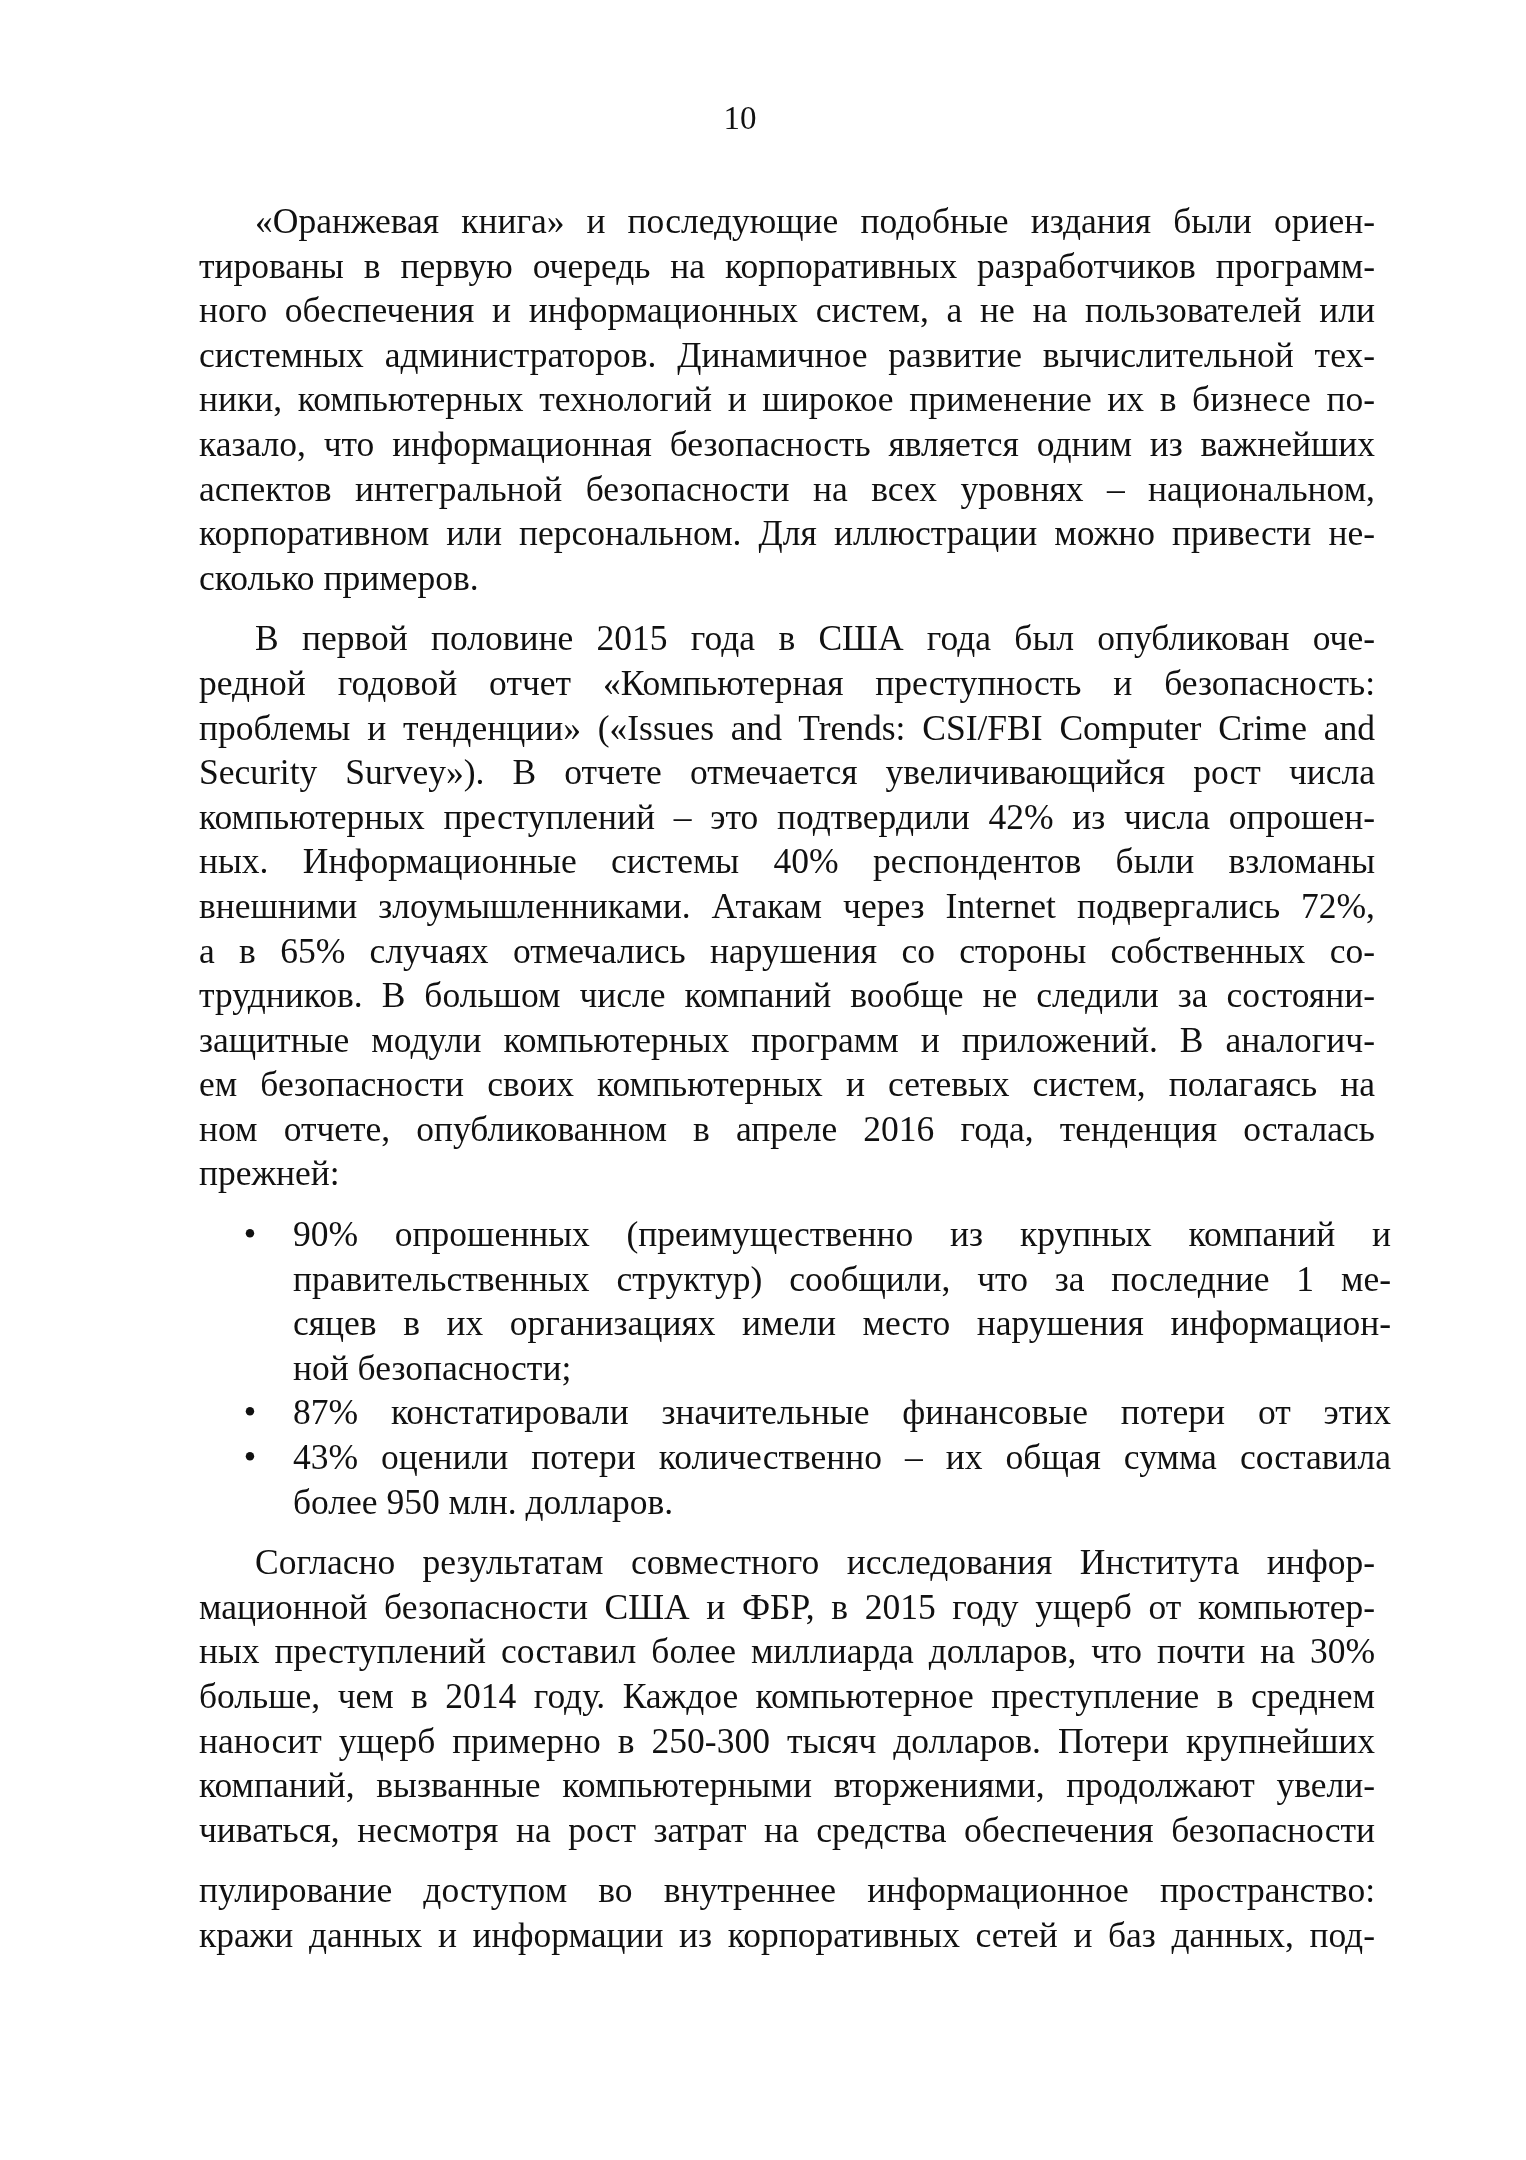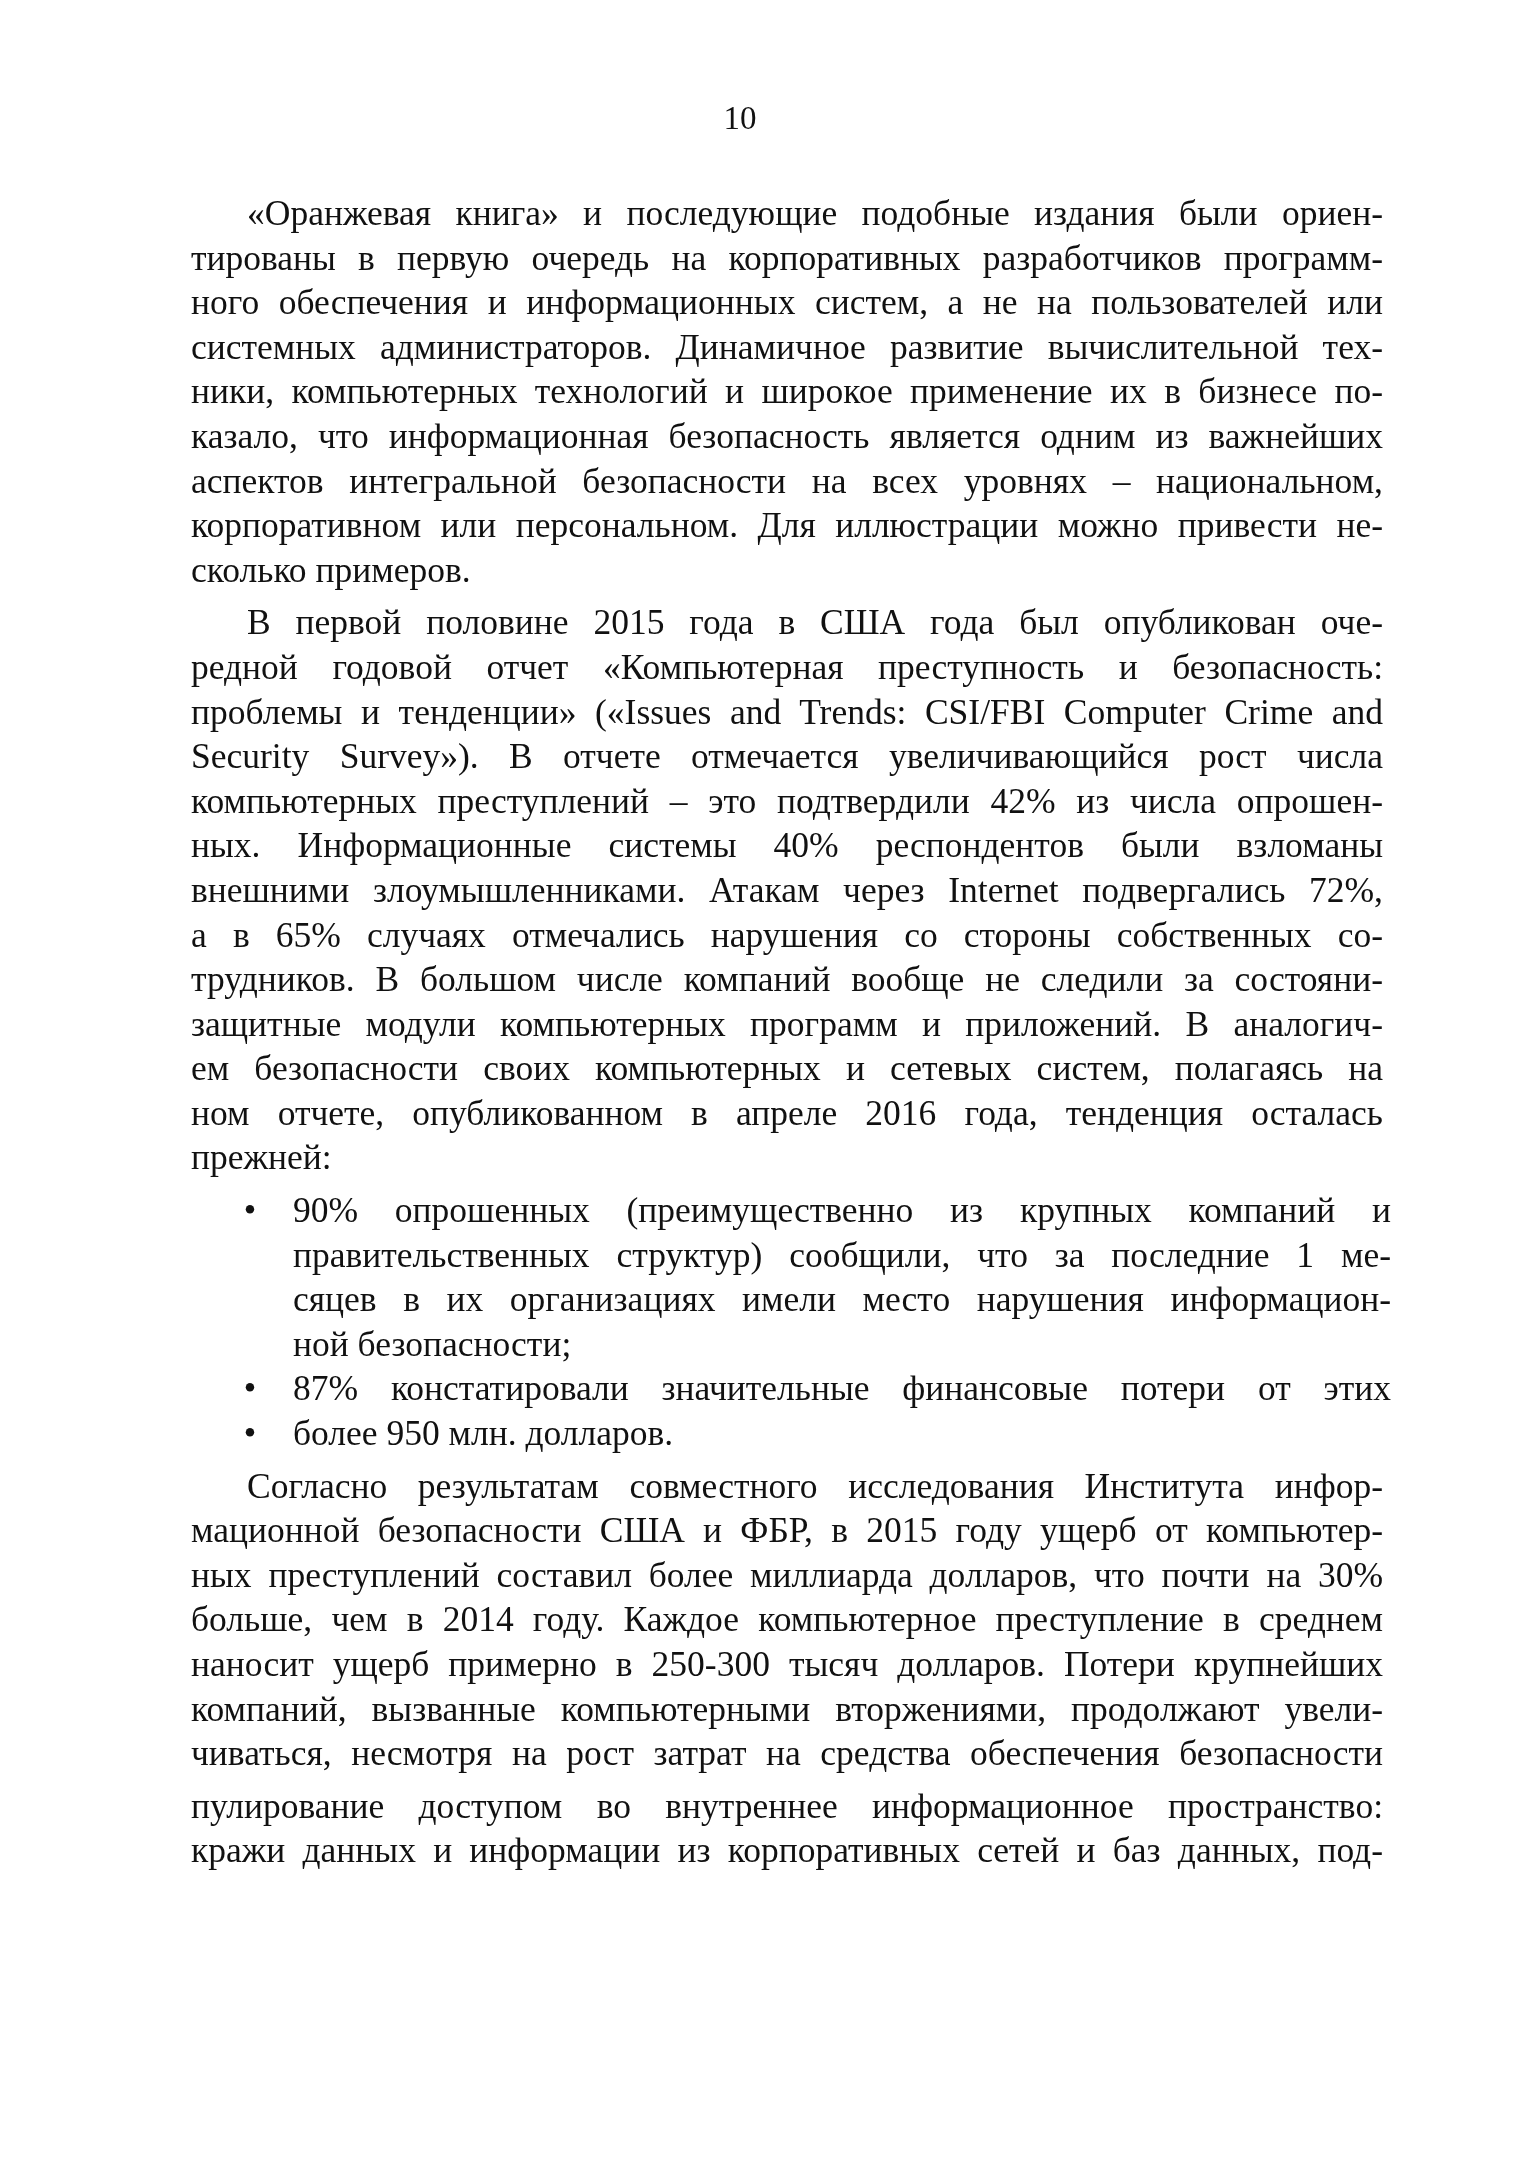--- a/index.html
+++ b/index.html
@@ -41,21 +41,21 @@
       white-space: nowrap;
       overflow: visible;
     }
     .line.last {
       text-align-last: left;
     }
     .line.indent {
       padding-left: 56px;
     }
     .para {
-      margin: 8px;
+      margin: 16px;
     }
     .bullets {
       margin: 0;
       padding: 0;
       list-style: none;
     }
     .bullet-item {
       position: relative;
       padding-left: 110px;
     }
@@ -108,20 +108,21 @@
         <span class="line">правительственных структур) сообщили, что за последние 1 ме-</span>
         <span class="line">сяцев в их организациях имели место нарушения информацион-</span>
         <span class="line last">ной безопасности;</span>
       </li>
       <li class="bullet-item">
         <span class="bullet-dot">•</span>
         <span class="line">87% констатировали значительные финансовые потери от этих</span>
       </li>
       <li class="bullet-item">
         <span class="bullet-dot">•</span>
+        <span class="line">43% оценили потери количественно – их общая сумма составила</span>
         <span class="line last">более 950 млн. долларов.</span>
       </li>
     </ul>
   <div id="paras-after">
       <div class="para">
         <span class="line indent">Согласно результатам совместного исследования Института инфор-</span>
         <span class="line">мационной безопасности США и ФБР, в 2015 году ущерб от компьютер-</span>
         <span class="line">ных преступлений составил более миллиарда долларов, что почти на 30%</span>
         <span class="line">больше, чем в 2014 году. Каждое компьютерное преступление в среднем</span>
         <span class="line">наносит ущерб примерно в 250-300 тысяч долларов. Потери крупнейших</span>

